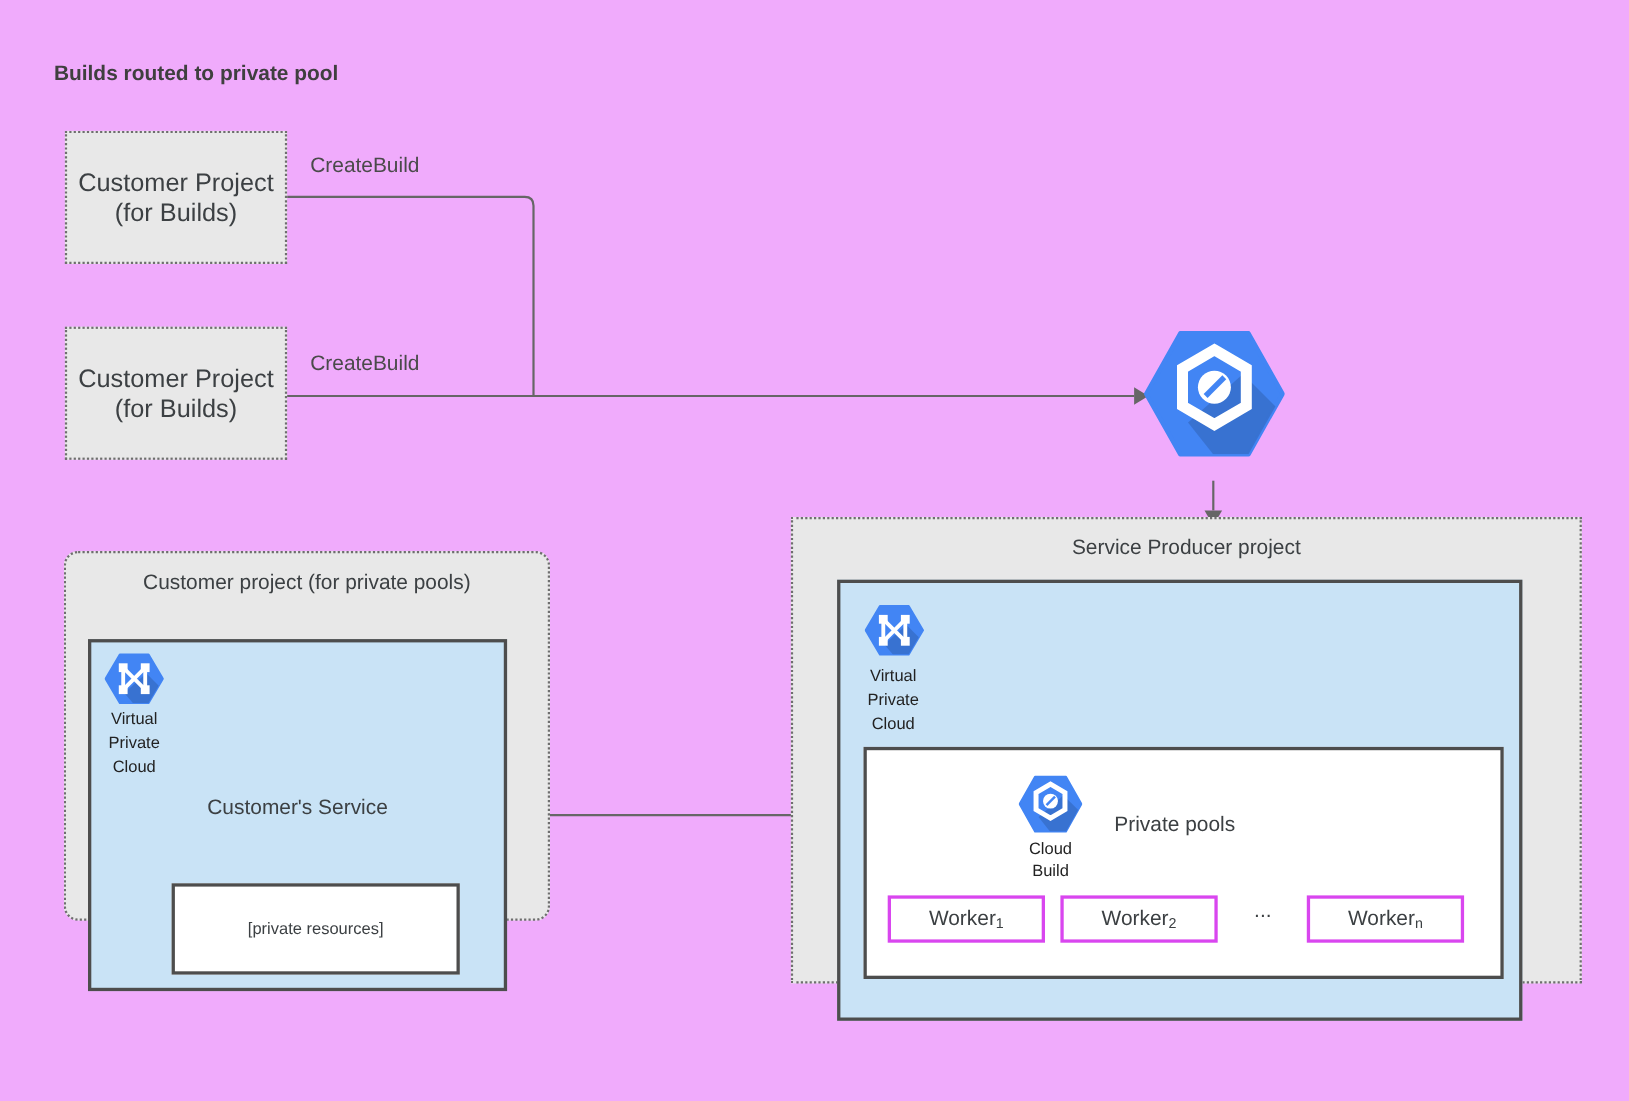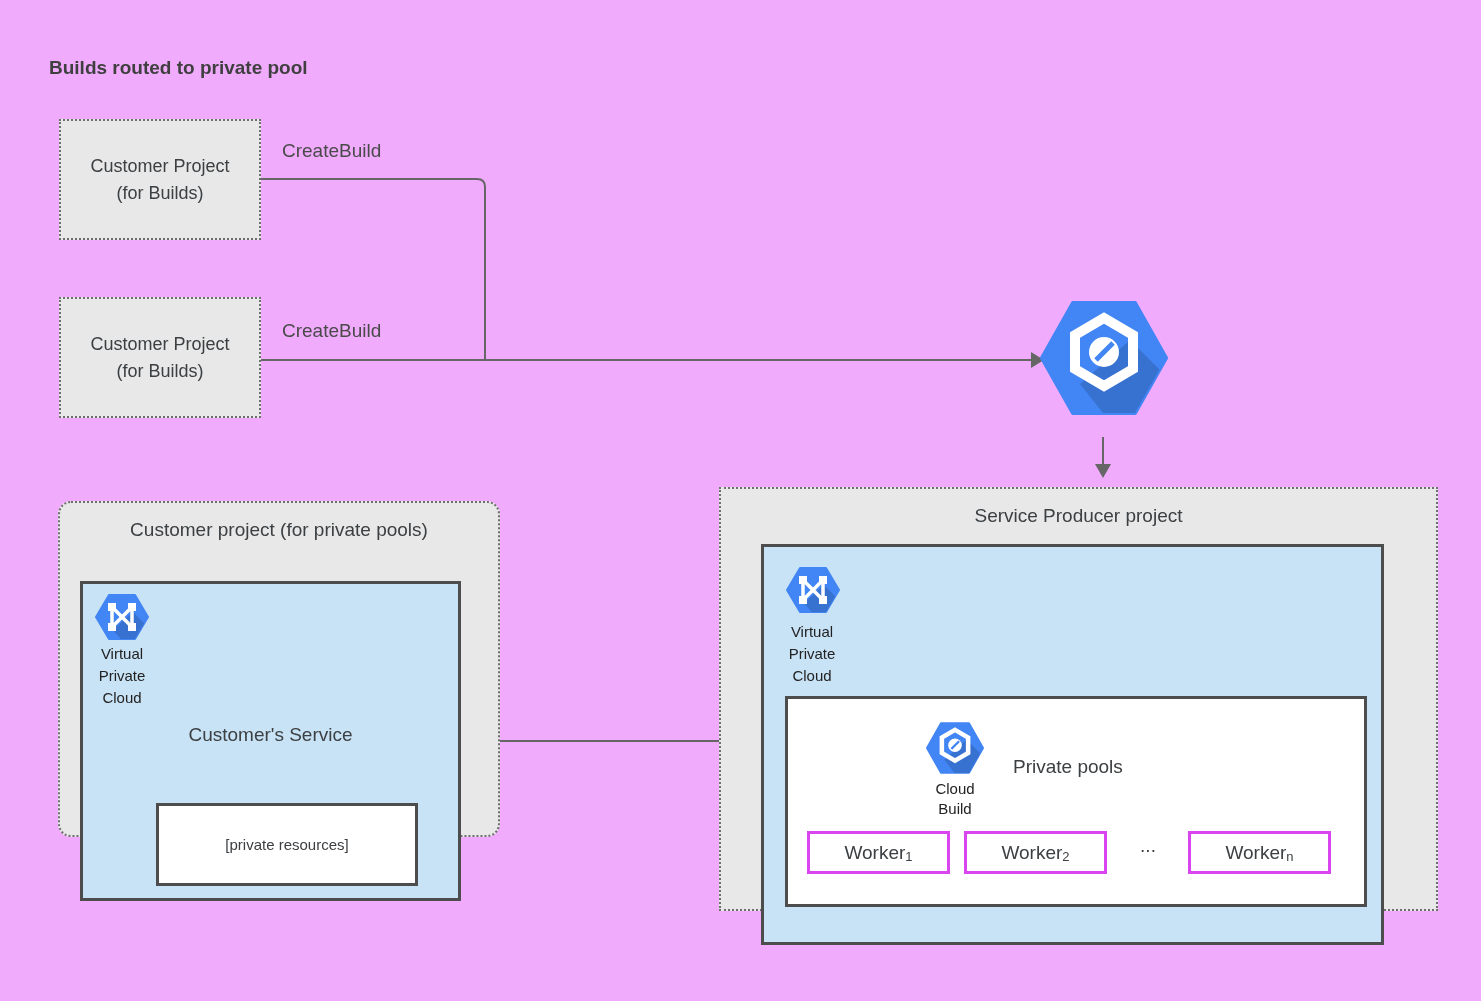--- a/index.html
+++ b/index.html
@@ -20,42 +20,42 @@
     color: #3f3f3f;
   }
   
   .build-box {
     position: absolute;
     left: 59px; width: 202px; height: 121px;
     background: #e8e8e8;
     border: 2px dotted #6e6e6e;
     display: flex; align-items: center; justify-content: center;
     text-align: center;
-    font-size: 18px; line-height: 27px; color: #3c4043;
+    font-size: 23px; line-height: 27px; color: #3c4043;
   }
   .build-box.b1 { top: 119px; }
   .build-box.b2 { top: 297px; }
   .edge-label {
     position: absolute; left: 282px;
     font-size: 19px; color: #4a4a4a;
   }
   .edge-label.e1 { top: 140px; }
   .edge-label.e2 { top: 320px; }
   
   .wires { position: absolute; left: 0; top: 0; width: 1481px; height: 1001px; }
   .wires path, .wires line { stroke: #666666; stroke-width: 2; fill: none; }
   .wires polygon { fill: #666666; stroke: none; }
   
   .project {
     position: absolute;
     background: #e8e8e8;
     border: 2px dotted #6e6e6e;
   }
   .project.customer-pool { left: 58px; top: 501px; width: 442px; height: 336px; border-radius: 13px; }
-  .project.service-producer { left: 719px; top: 487px; width: 719px; height: 424px; }
+  .project.service-producer { left: 719px; top: 470px; width: 719px; height: 424px; }
   .project-title {
     position: absolute; top: 16px; left: 0; width: 100%;
     text-align: center; font-size: 19px; color: #3c4043;
   }
   
   .network {
     position: absolute;
     background: #c9e3f6;
     border: 3px solid #4d4d4d;
   }

